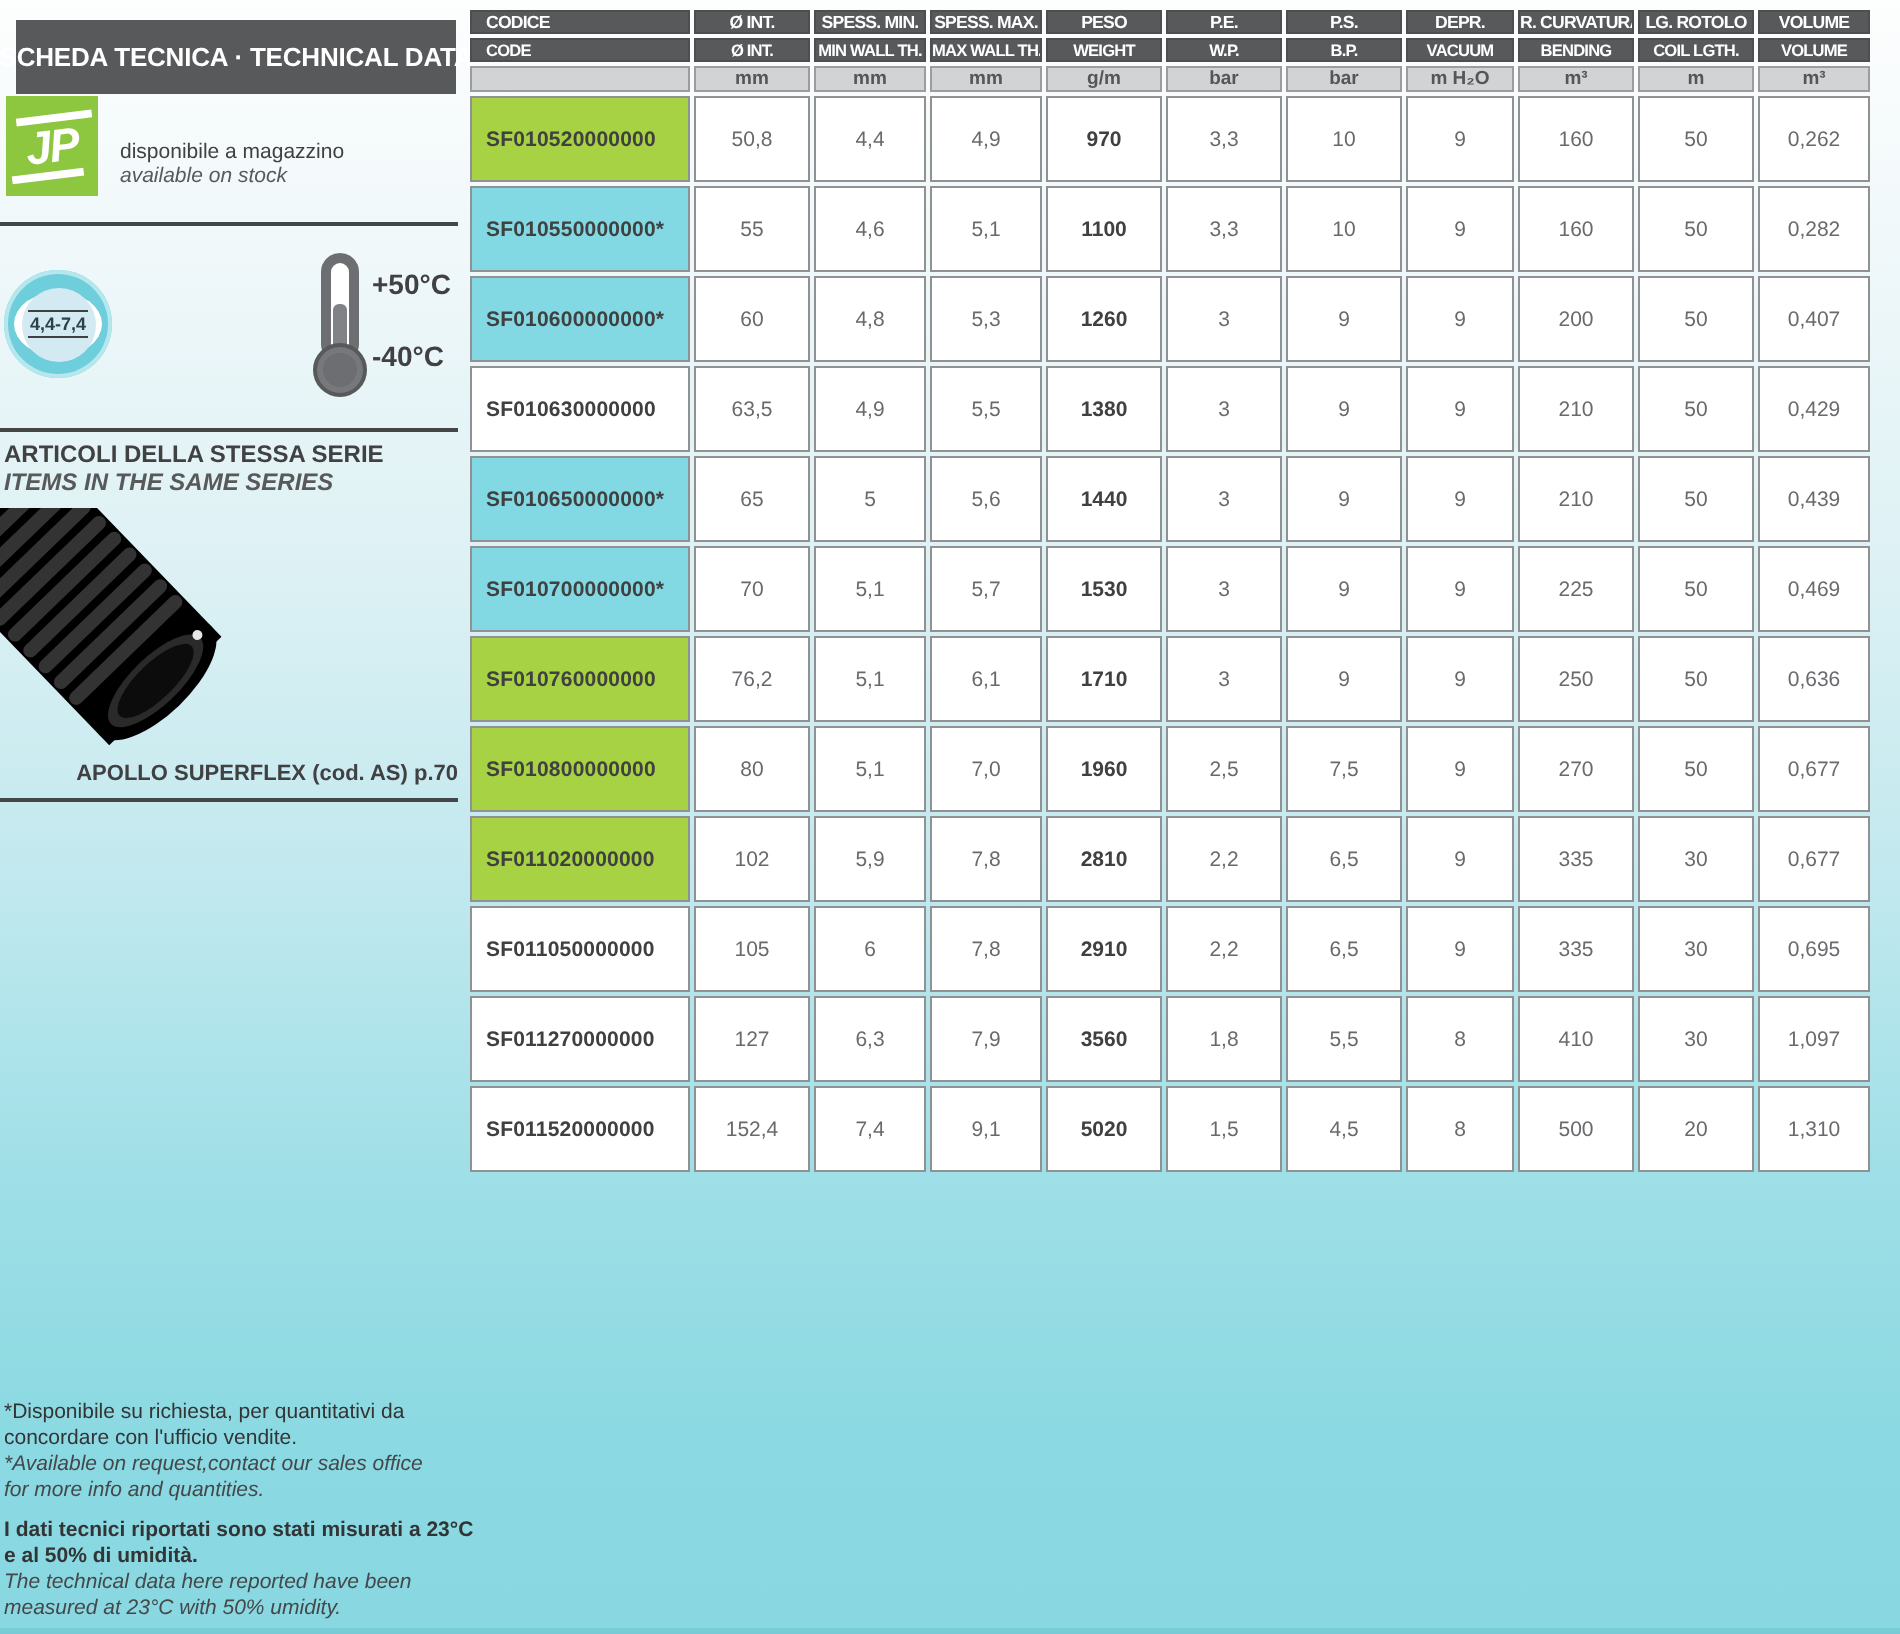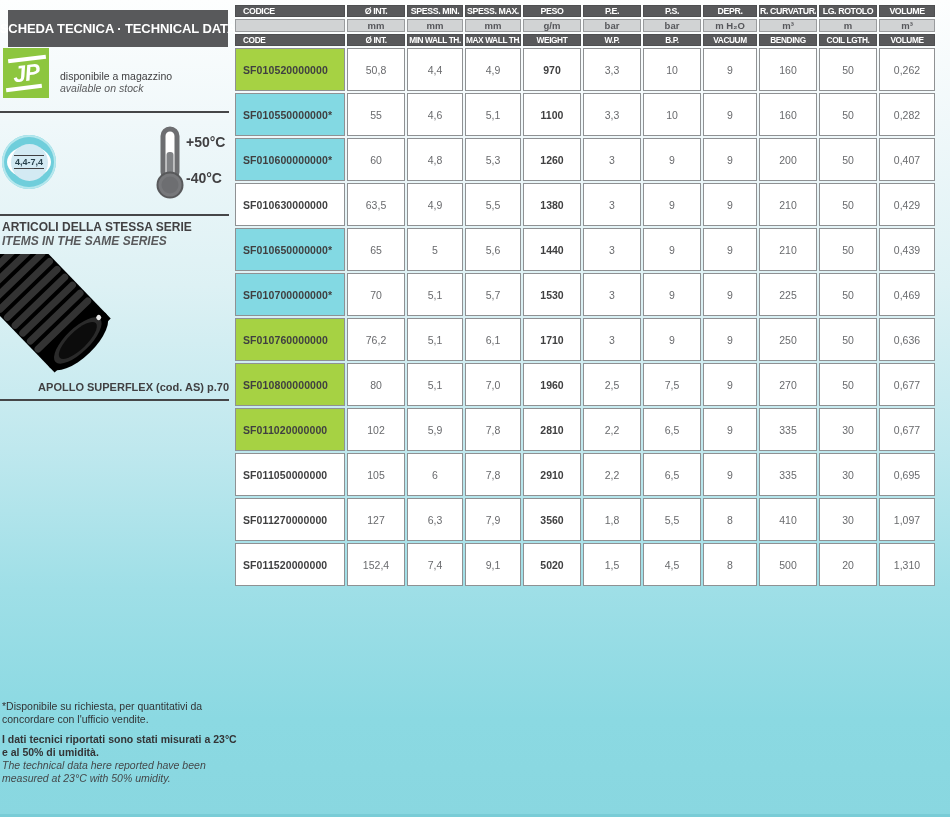--- a/index.html
+++ b/index.html
@@ -148,20 +148,22 @@
       </g>
     </svg>
   </div>
 
   <div class="caption">APOLLO SUPERFLEX  (cod. AS) p.70</div>
   <div class="divider div-3"></div>
 
   <div class="footnotes">
     <p class="it">*Disponibile su richiesta, per quantitativi da
   concordare con l'ufficio vendite.</p>
+    <p class="en">*Available on request,contact our sales office
+  for more info and quantities.</p>
     <p class="it gap">I dati tecnici riportati sono stati misurati a 23°C
 e al 50% di umidità.</p>
     <p class="en">The technical data here reported have been
 measured at 23°C with 50% umidity.</p>
   </div>
 
 </div>
 
 <table class="spec-table">
   <colgroup>
@@ -185,45 +187,45 @@
         <th class="h1">SPESS. MAX.</th>
         <th class="h1">PESO</th>
         <th class="h1">P.E.</th>
         <th class="h1">P.S.</th>
         <th class="h1">DEPR.</th>
         <th class="h1">R. CURVATURA</th>
         <th class="h1">LG. ROTOLO</th>
         <th class="h1">VOLUME</th>
       </tr>
       <tr>
+        <th class="h2 first">CODE</th>
+        <th class="h2">Ø INT.</th>
+        <th class="h2">MIN WALL TH.</th>
+        <th class="h2">MAX WALL TH.</th>
+        <th class="h2">WEIGHT</th>
+        <th class="h2">W.P.</th>
+        <th class="h2">B.P.</th>
+        <th class="h2">VACUUM</th>
+        <th class="h2">BENDING</th>
+        <th class="h2">COIL LGTH.</th>
+        <th class="h2">VOLUME</th>
+      </tr>
+      <tr>
         <th class="units first"></th>
         <th class="units">mm</th>
         <th class="units">mm</th>
         <th class="units">mm</th>
         <th class="units">g/m</th>
         <th class="units">bar</th>
         <th class="units">bar</th>
         <th class="units">m H₂O</th>
         <th class="units">m³</th>
         <th class="units">m</th>
         <th class="units">m³</th>
       </tr>
-      <tr>
-        <th class="h2 first">CODE</th>
-        <th class="h2">Ø INT.</th>
-        <th class="h2">MIN WALL TH.</th>
-        <th class="h2">MAX WALL TH.</th>
-        <th class="h2">WEIGHT</th>
-        <th class="h2">W.P.</th>
-        <th class="h2">B.P.</th>
-        <th class="h2">VACUUM</th>
-        <th class="h2">BENDING</th>
-        <th class="h2">COIL LGTH.</th>
-        <th class="h2">VOLUME</th>
-      </tr>
     </thead>
   <tbody>
       <tr>
         <td class="code" style="background: rgb(166, 210, 67);">SF010520000000</td>
         <td>50,8</td>
         <td>4,4</td>
         <td>4,9</td>
         <td class="peso">970</td>
         <td>3,3</td>
         <td>10</td>

